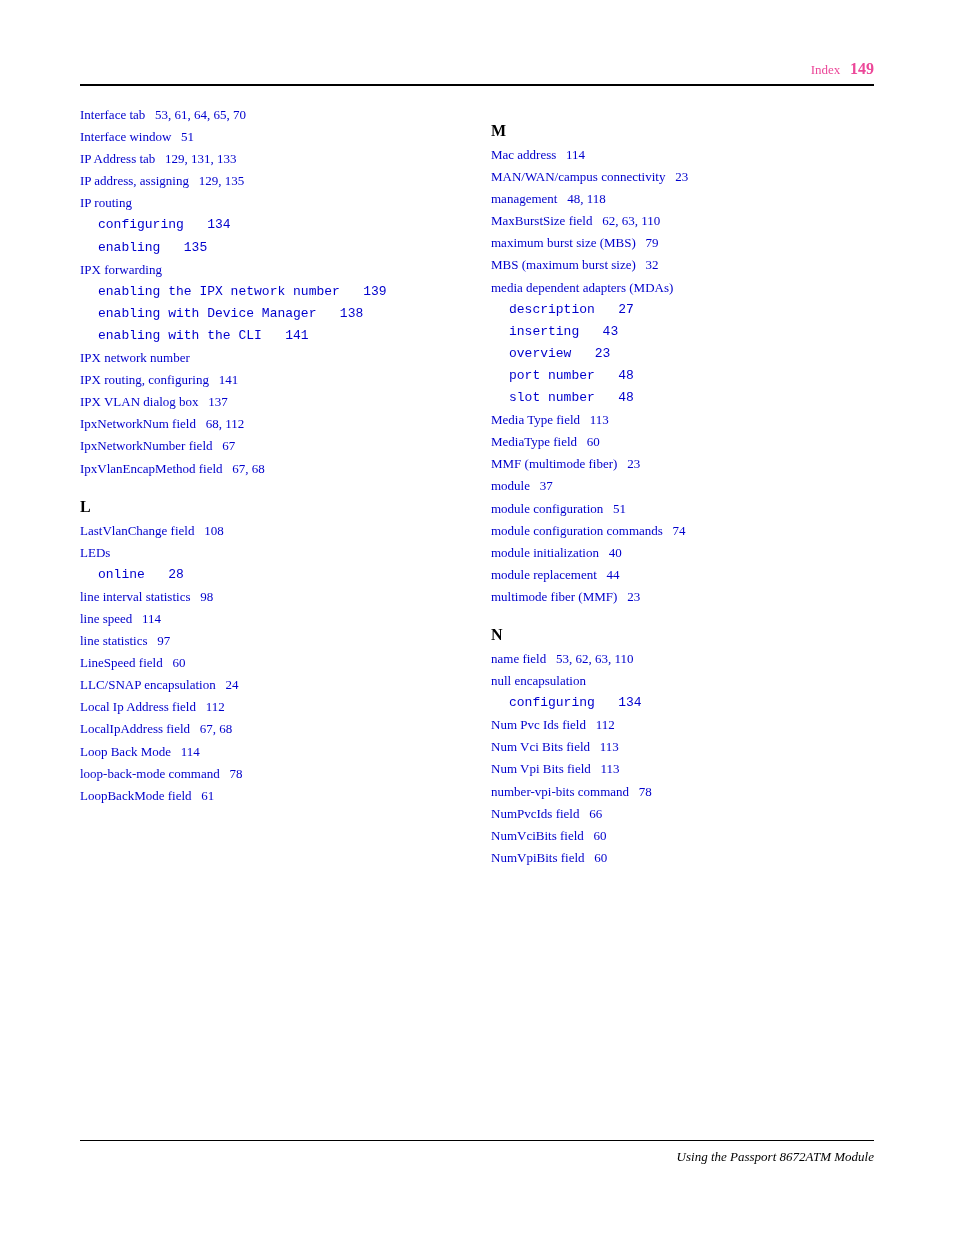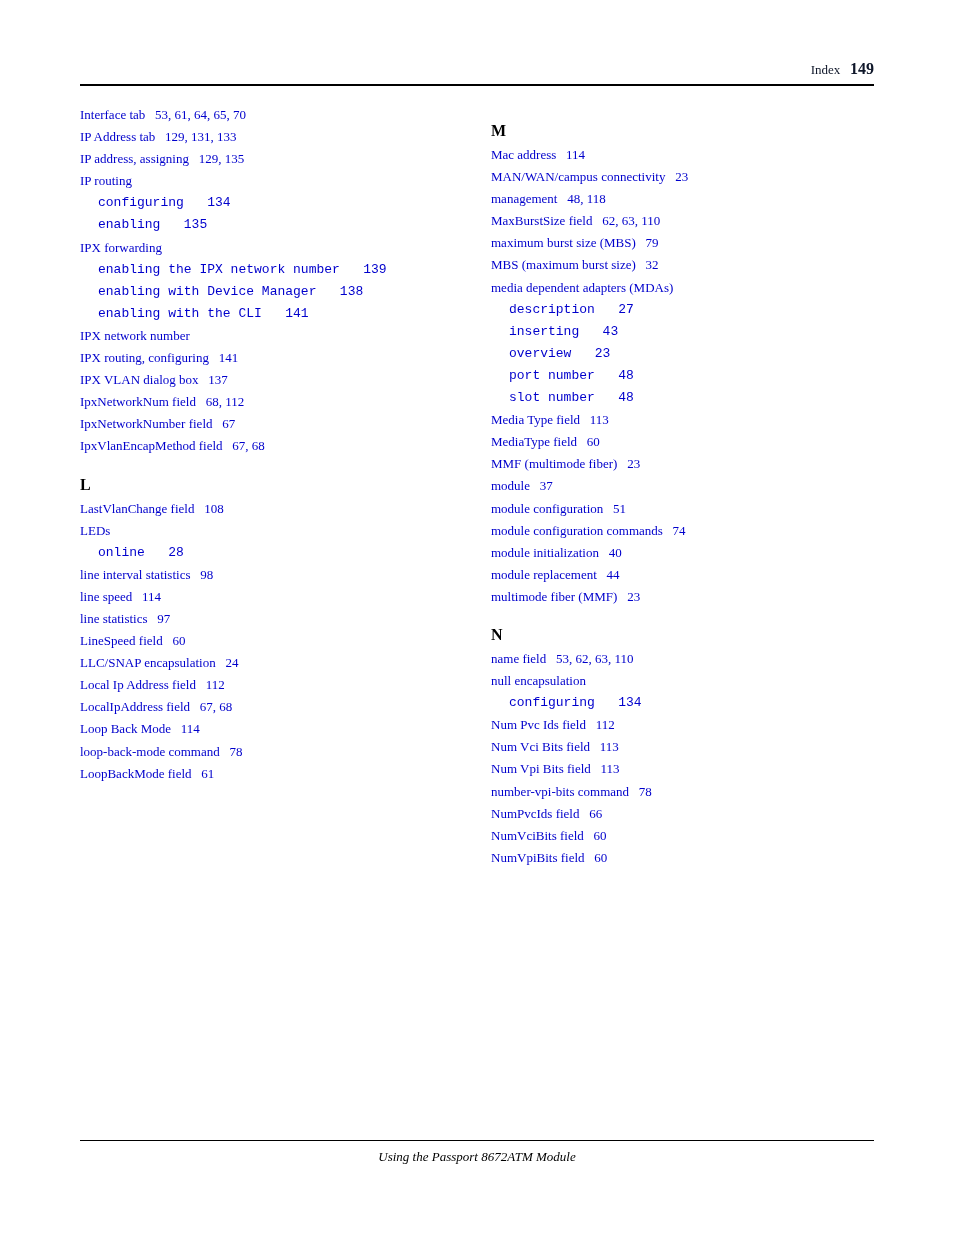--- a/index.html
+++ b/index.html
@@ -20,21 +20,21 @@
     }
     .header-line {
       display: flex;
       justify-content: flex-end;
       padding-bottom: 6px;
       border-bottom: 2px solid #000;
       margin-bottom: 18px;
     }
     .header-text {
       font-size: 13px;
-      color: #0f172a;
+      color: #ec4899;
     }
     .header-text .page-num {
       font-weight: bold;
       font-size: 16px;
     }
     .content {
       display: flex;
       gap: 28px;
     }
     .col-left {
@@ -62,21 +62,21 @@
       margin-bottom: 4px;
     }
     .footer-line {
       position: absolute;
       bottom: 70px;
       left: 80px;
       right: 80px;
       border-top: 1px solid #000;
       padding-top: 8px;
       display: flex;
-      justify-content: center;
+      justify-content: flex-end;
     }
     .footer-text {
       font-size: 13px;
       color: #000;
       font-style: italic;
     }
   </style>
 </head>
 <body>
 
@@ -85,20 +85,21 @@
     <span class="header-text">
       <span>Index</span>&nbsp;&nbsp;&nbsp;<span class="page-num">149</span>
     </span>
   </div>
 
   <div class="content">
 
     <div class="col-left">
 
       <div class="index-entry">Interface tab &nbsp; 53, 61, 64, 65, 70</div>
+      <div class="index-entry">Interface window &nbsp; 51</div>
       <div class="index-entry">IP Address tab &nbsp; 129, 131, 133</div>
       <div class="index-entry">IP address, assigning &nbsp; 129, 135</div>
       <div class="index-entry">IP routing</div>
       <div class="index-entry indented">configuring &nbsp; 134</div>
       <div class="index-entry indented">enabling &nbsp; 135</div>
       <div class="index-entry">IPX forwarding</div>
       <div class="index-entry indented">enabling the IPX network number &nbsp; 139</div>
       <div class="index-entry indented">enabling with Device Manager &nbsp; 138</div>
       <div class="index-entry indented">enabling with the CLI &nbsp; 141</div>
       <div class="index-entry">IPX network number</div>

